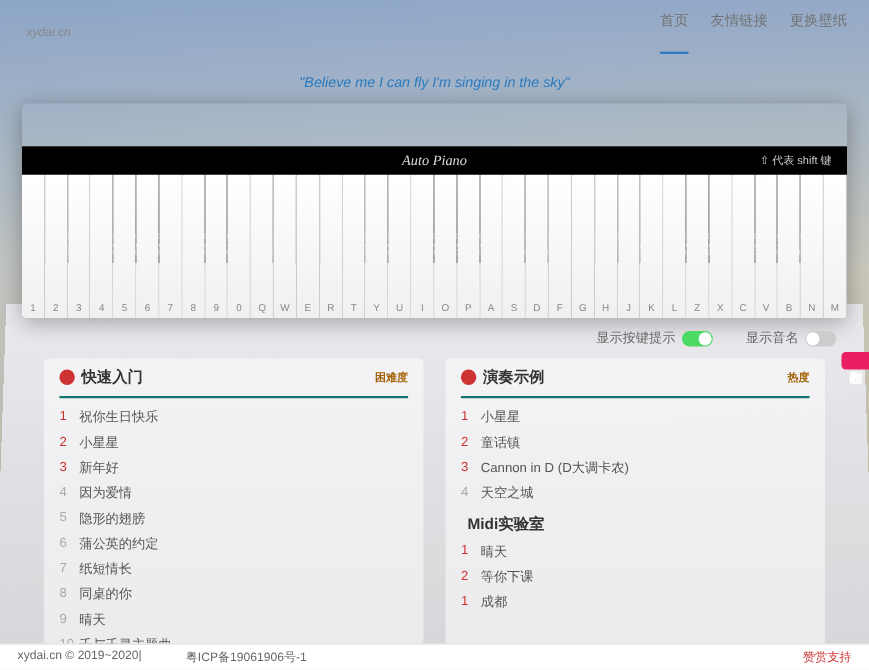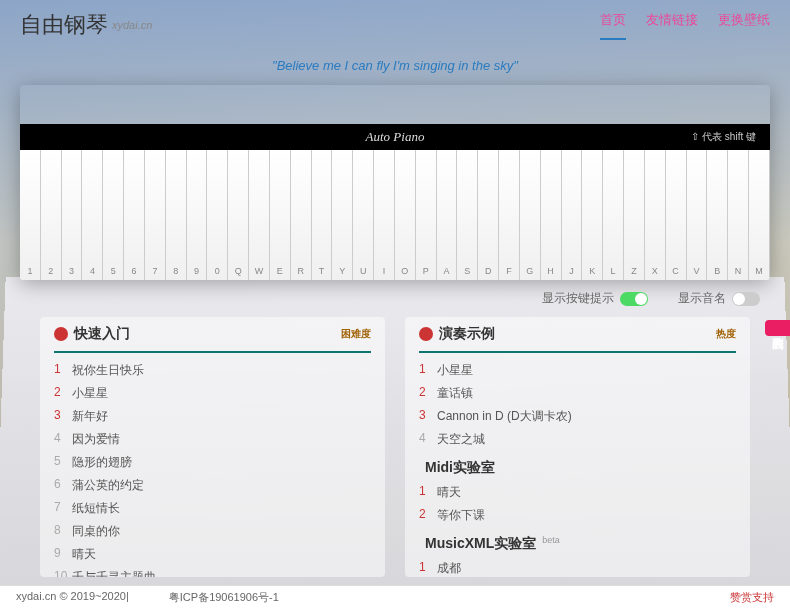--- a/index.html
+++ b/index.html
@@ -15,21 +15,21 @@
   linear-gradient(180deg, rgba(140,165,200,0.9) 0%, rgba(200,200,190,0.8) 40%, rgba(180,160,120,0.7) 100%);
   z-index: 0;
 }
 .bg::before { content:""; position:absolute; left:0; right:0; bottom:0; height:55%;
   background: linear-gradient(180deg, rgba(235,235,240,0.95), rgba(215,215,220,0.95));
   transform: perspective(400px) rotateX(2deg); }
 .hdr { position: relative; z-index: 2; display: flex; align-items: center; padding: 10px 20px; }
 .logo { font-size: 22px; color: #333; font-weight: 500; }
 .logo-sub { font-size: 11px; color: #888; font-style: italic; margin-left: 4px; }
 .nav { margin-left: auto; display: flex; gap: 20px; font-size: 13px; }
-.nav a { color: #ec4899; text-decoration: none; padding-bottom: 9px; cursor: pointer; }
+.nav a { color: #737373; text-decoration: none; padding-bottom: 19px; cursor: pointer; }
 .nav a.active { border-bottom: 2px solid #2a7bbf; }
 .quote { text-align: center; font-style: italic; color: #2a7bbf; font-size: 13px; margin: 8px 0 12px; position: relative; z-index: 2; }
 
 .piano-wrap { position: relative; z-index: 2; margin: 0 20px; border-radius: 4px; box-shadow: 0 4px 20px rgba(0,0,0,0.3); overflow: hidden; }
 .piano-top { background: #000; color: #fff; height: 26px; display: flex; align-items: center; justify-content: center; position: relative; margin-top: 39px; }
 .piano-brand { font-family: cursive; font-style: italic; font-size: 13px; color: #ddd; }
 .piano-hint { position: absolute; right: 14px; font-size: 10px; color: #ccc; }
 .keys { position: relative; height: 130px; background: #fff; display: flex; }
 .wkey { flex: 1; border-right: 1px solid #ccc; background: linear-gradient(#fff,#f0f0f0); position: relative; cursor: pointer; }
 .wkey span { position: absolute; bottom: 4px; left: 0; right: 0; text-align: center; font-size: 9px; color: #888; }
@@ -62,21 +62,20 @@
 .side-tab { position: absolute; right: 0; top: 320px; background: #e91e63; color: #fff; font-size: 12px; padding: 8px 4px; writing-mode: vertical-rl; border-radius: 4px 0 0 4px; cursor: pointer; z-index: 3; }
 .footer { position: absolute; bottom: 0; left: 0; right: 0; background: #fff; border-top: 1px solid #ddd; font-size: 11px; color: #666; padding: 4px 16px; display: flex; align-items: flex-start; z-index: 3; }
 .support { margin-left: auto; color: #c33; cursor: pointer; }
 .footer a { color: #666; text-decoration: none; padding-left: 40px; }
 </style>
 </head>
 <body>
 <div class="bg"></div>
 
 <div class="hdr">
-  <span class="logo">自由钢琴</span>
   <span class="logo-sub">xydai.cn</span>
   <div class="nav" id="nav">
       <a class="active">首页</a>
       <a>友情链接</a>
       <a>更换壁纸</a>
     </div>
 </div>
 
 <div class="quote">"Believe me I can fly I'm singing in the sky"</div>
 
@@ -366,25 +365,20 @@
       <div class="list">
         <div class="row">
           <span class="rn">1</span>
           <span class="rt">晴天</span>
         </div>
         <div class="row">
           <span class="rn">2</span>
           <span class="rt">等你下课</span>
         </div>
       </div>
-      <div class="subhdr">
-        <span class="ico blue"></span>
-        <span class="panel-title">MusicXML实验室</span>
-        <span class="badge">beta</span>
-      </div>
       <div class="list">
         <div class="row">
           <span class="rn">1</span>
           <span class="rt">成都</span>
         </div>
         <div class="row"></div>
       </div>
     </div>
 </div>
 

